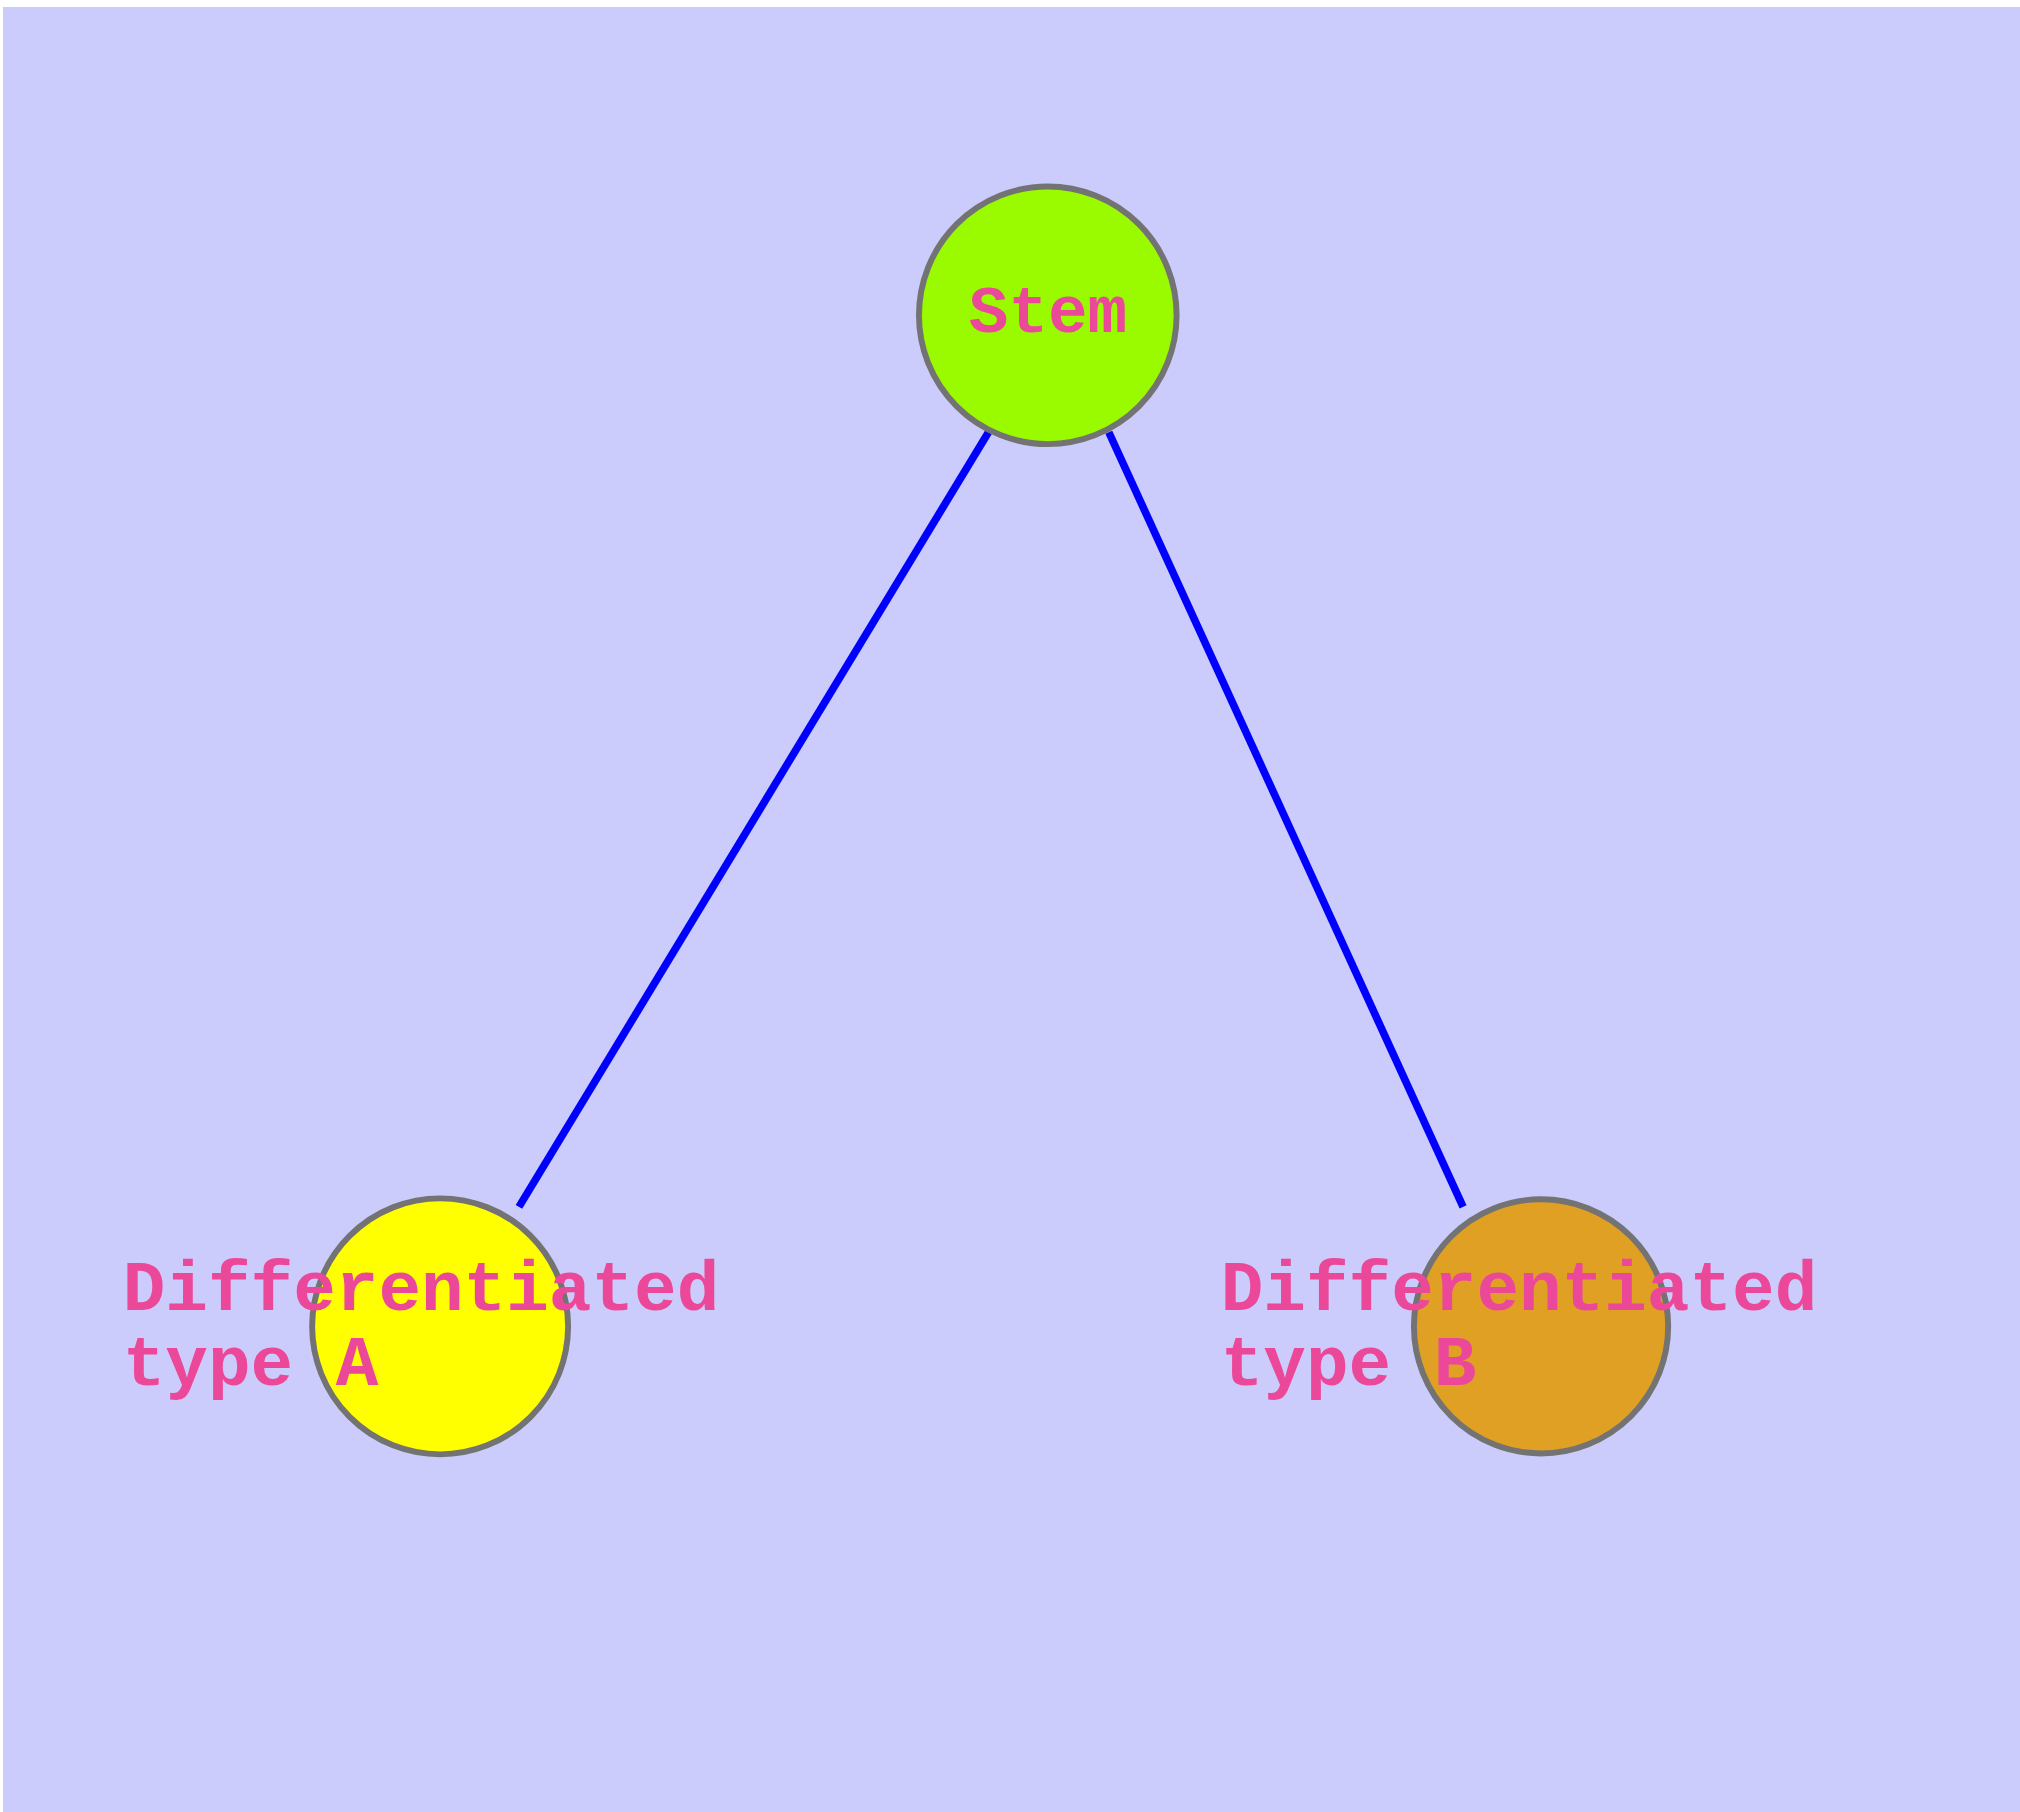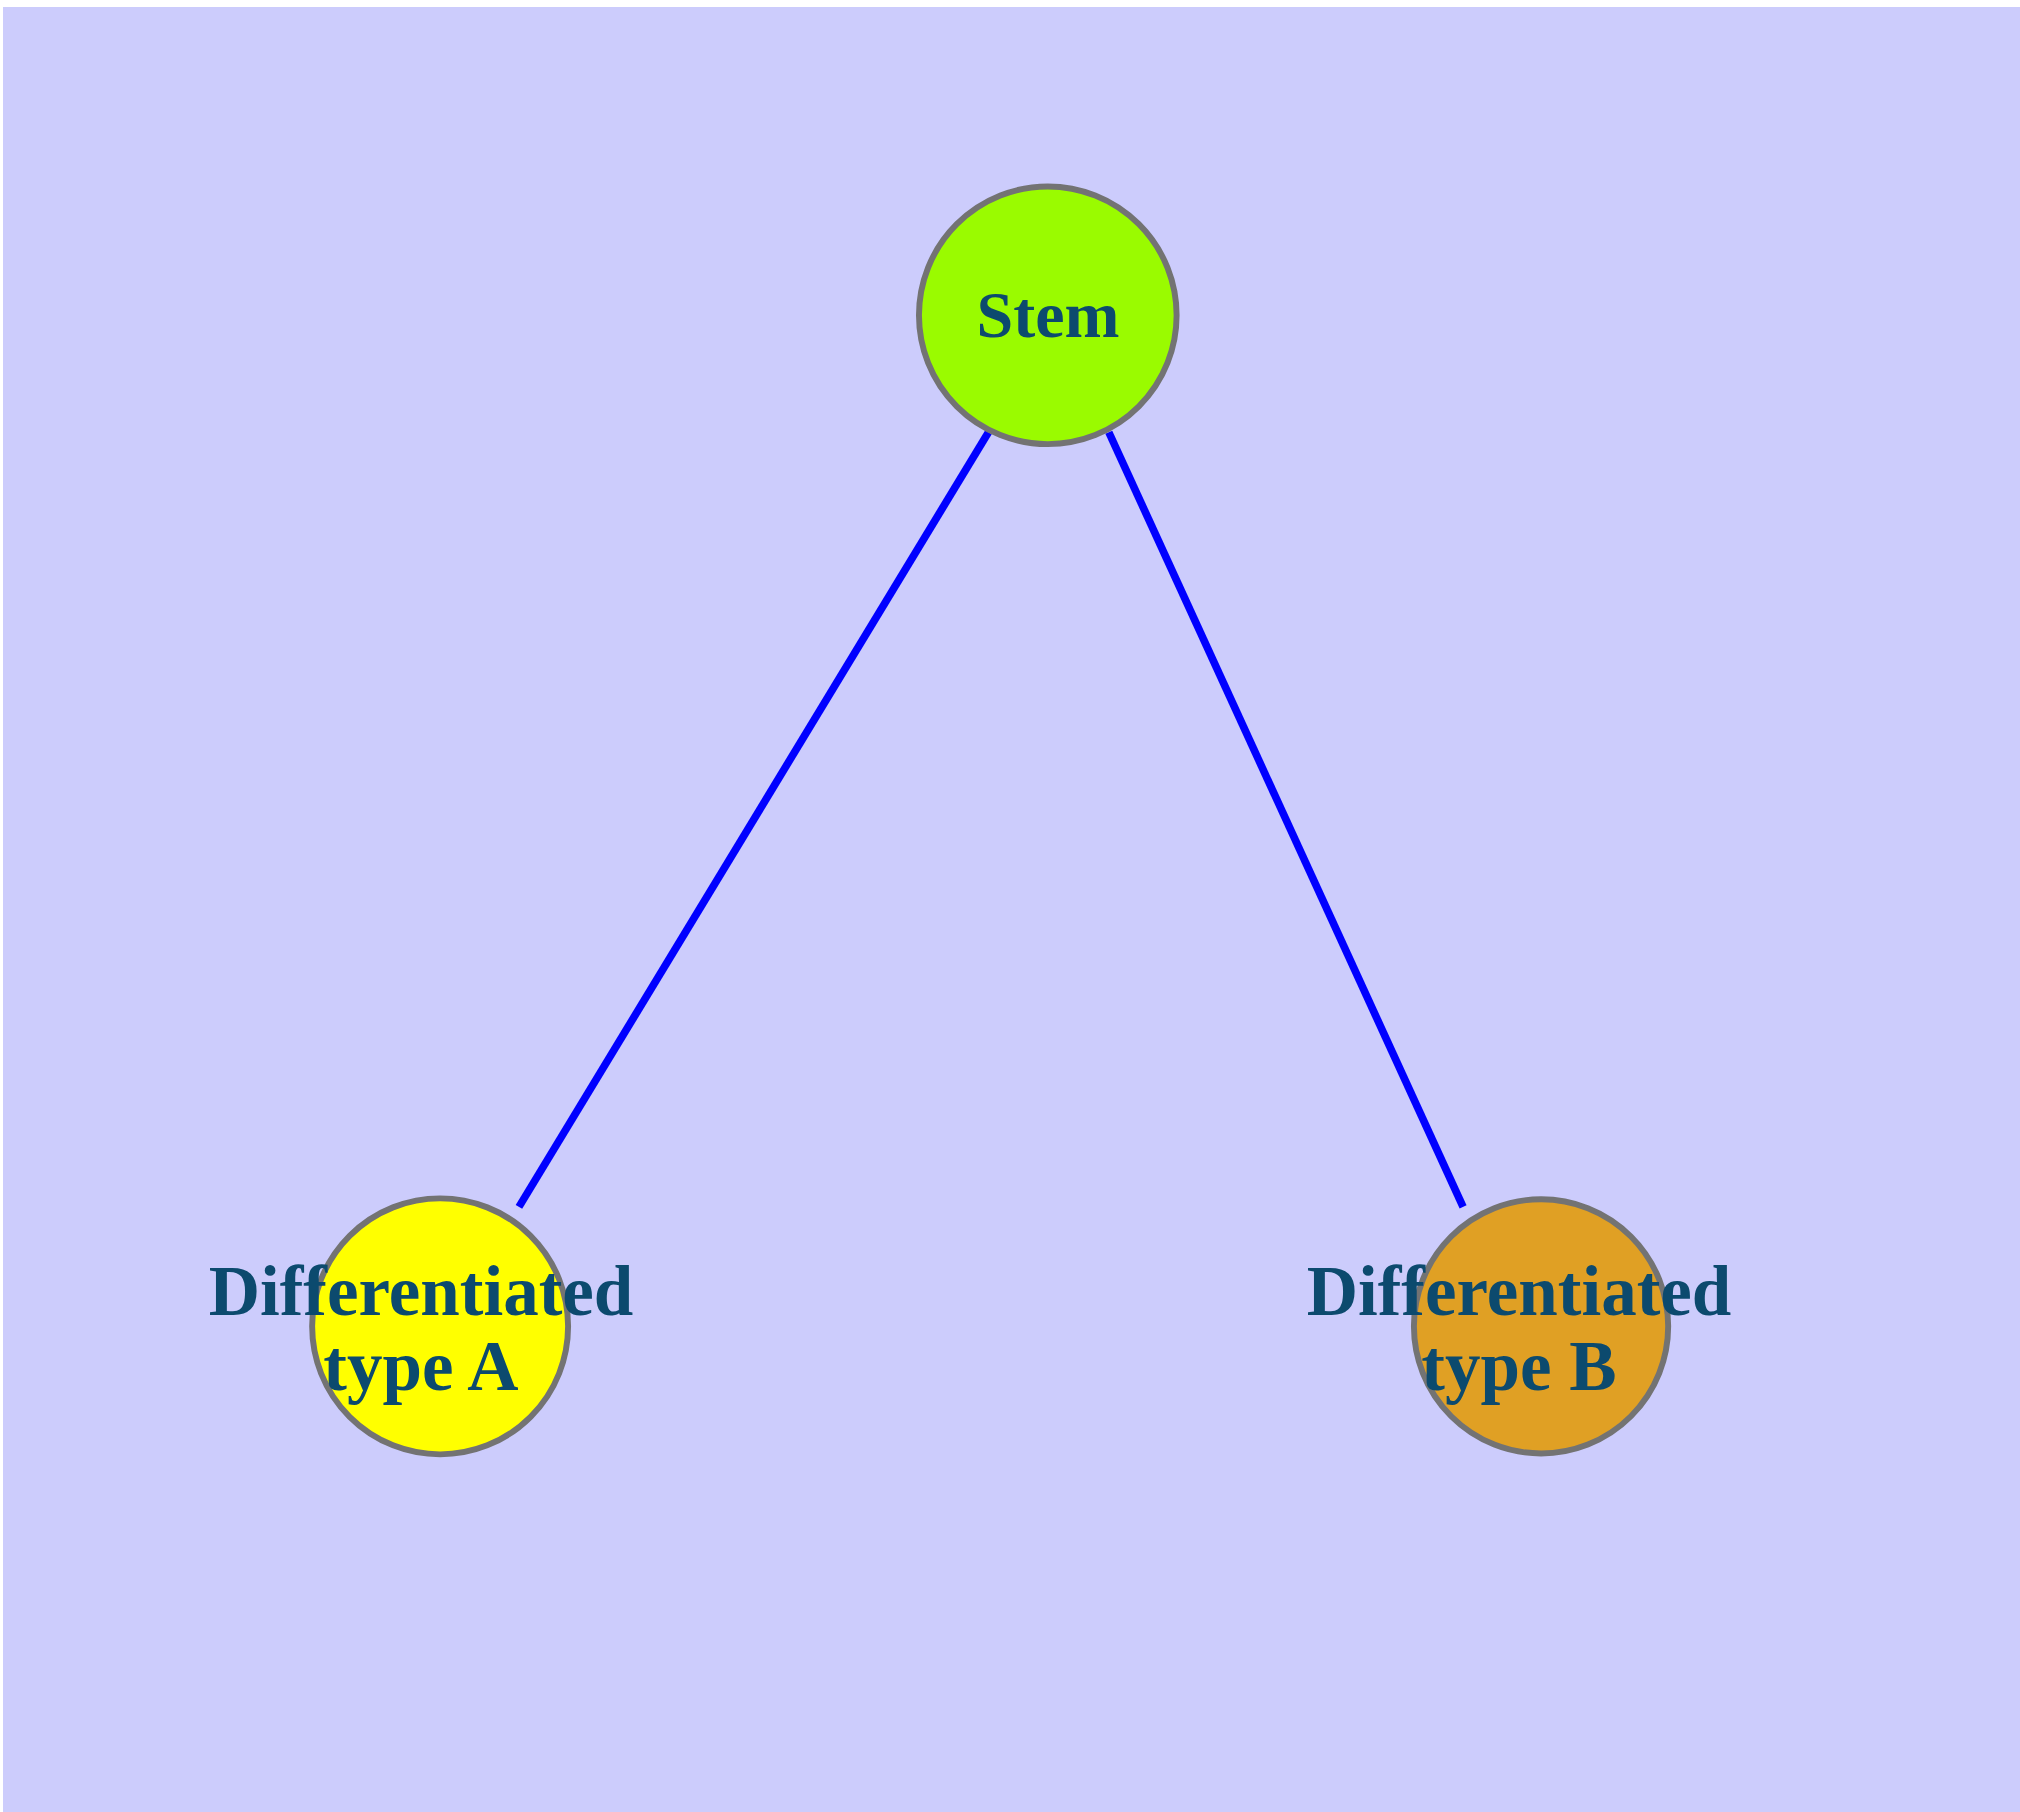--- a/index.html
+++ b/index.html
@@ -37,25 +37,24 @@
     stroke-width: 9;
     stroke-linecap: butt;
     fill: none;
   }
   .node-circle {
     stroke: #737373;
     stroke-width: 7;
   }
   .node-label {
     position: absolute;
-    color: #0c4a6e;
+    color: #ec4899;
     font-weight: bold;
-    font-family: Liberation Serif, serif;
+    font-family: Liberation Mono, monospace;
     line-height: 1.06;
-    text-align: center;
     white-space: pre;
     pointer-events: none;
   }
   .label-stem {
     font-size: 66px;
     left: 1048px;
     top: 315px;
     transform: translate(-50%, -50%);
   }
   .label-typeA {

